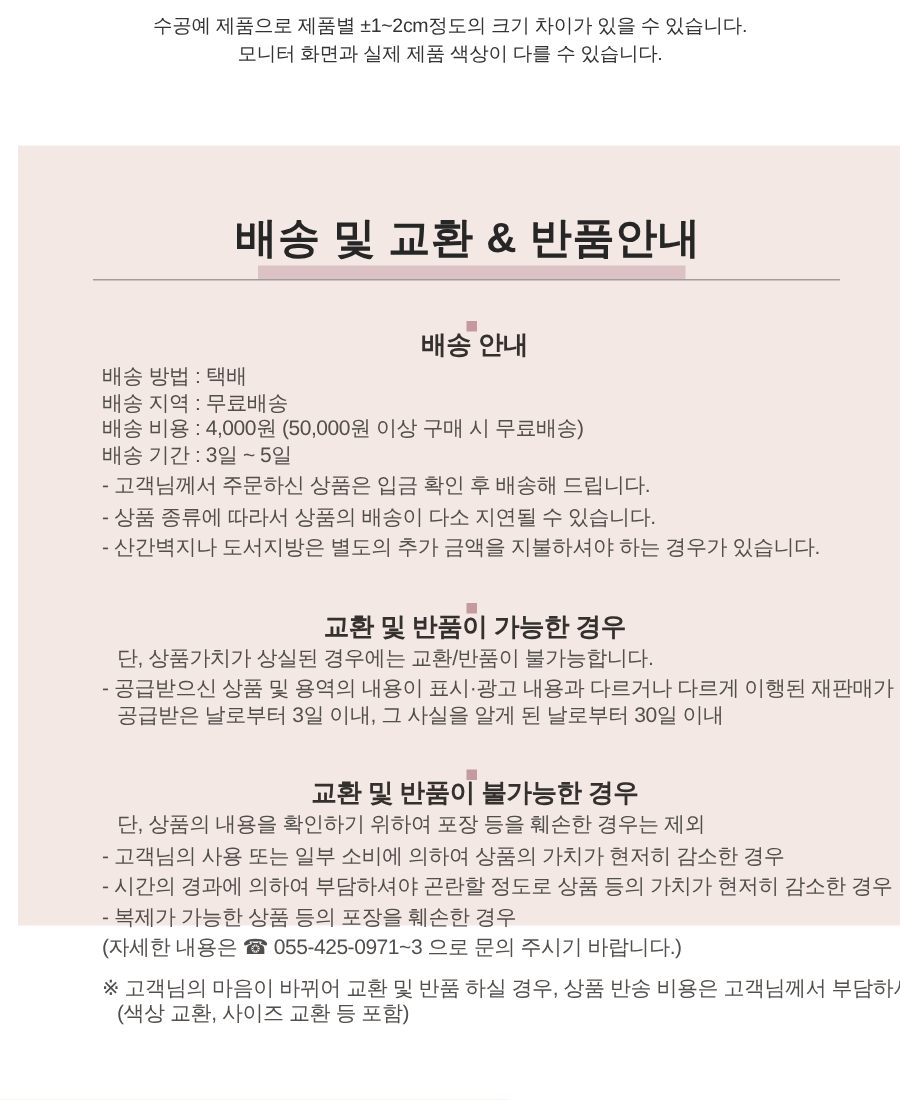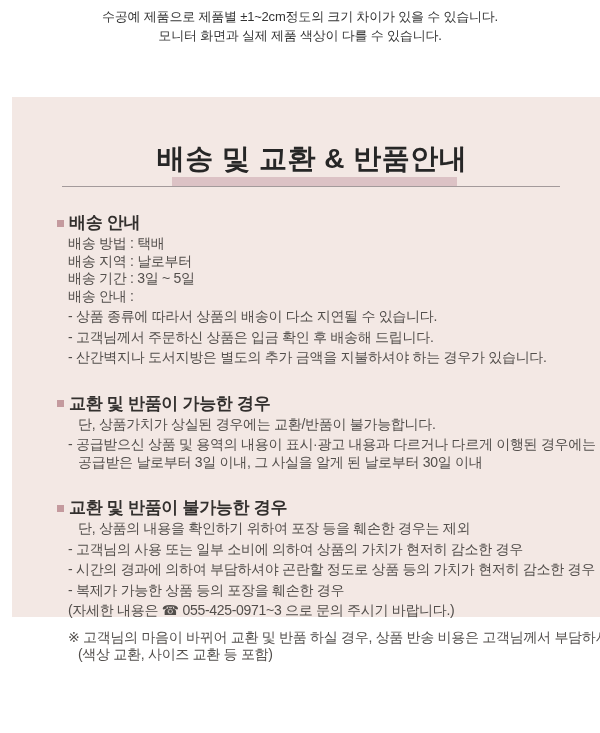--- a/index.html
+++ b/index.html
@@ -67,20 +67,21 @@
   .content section + section { margin-top: 28px; }
   .section-heading {
     display: flex;
     align-items: center;
     margin: 0 0 3px -11px;
     font-size: 17px;
     line-height: 18px;
     font-weight: bold;
     color: var(--heading_text, #33302e);
     letter-spacing: -0.3px;
+    flex-direction: column;
   }
   .bullet {
     width: 7px;
     height: 7px;
     background: var(--bullet, #c49a9e);
     display: inline-block;
     margin-right: 5px;
     flex: 0 0 auto;
   }
   .line {
@@ -111,34 +112,34 @@
       <span class="ul-line"></span>
       <span class="ul-bar"></span>
     </div>
     <div class="content">
         <section class="policy-section">
           <h2 class="section-heading">
             <span class="bullet"></span>
             <span>배송 안내</span>
           </h2>
           <p class="line kind-plain">배송 방법 : 택배</p>
-          <p class="line kind-plain">배송 지역 : 날로부터</p>
+          <p class="line kind-plain">배송 지역 : 무료배송</p>
+          <p class="line kind-plain">배송 비용 : 4,000원 (50,000원 이상 구매 시 무료배송)</p>
           <p class="line kind-plain">배송 기간 : 3일 ~ 5일</p>
-          <p class="line kind-plain">배송 안내 :</p>
+          <p class="line kind-dash">- 고객님께서 주문하신 상품은 입금 확인 후 배송해 드립니다.</p>
           <p class="line kind-dash">- 상품 종류에 따라서 상품의 배송이 다소 지연될 수 있습니다.</p>
-          <p class="line kind-dash">- 고객님께서 주문하신 상품은 입금 확인 후 배송해 드립니다.</p>
           <p class="line kind-dash">- 산간벽지나 도서지방은 별도의 추가 금액을 지불하셔야 하는 경우가 있습니다.</p>
         </section>
         <section class="policy-section">
           <h2 class="section-heading">
             <span class="bullet"></span>
             <span>교환 및 반품이 가능한 경우</span>
           </h2>
           <p class="line kind-cont">단, 상품가치가 상실된 경우에는 교환/반품이 불가능합니다.</p>
-          <p class="line kind-dash">- 공급받으신 상품 및 용역의 내용이 표시·광고 내용과 다르거나 다르게 이행된 경우에는</p>
+          <p class="line kind-dash">- 공급받으신 상품 및 용역의 내용이 표시·광고 내용과 다르거나 다르게 이행된 재판매가</p>
           <p class="line kind-cont">공급받은 날로부터 3일 이내, 그 사실을 알게 된 날로부터 30일 이내</p>
         </section>
         <section class="policy-section">
           <h2 class="section-heading">
             <span class="bullet"></span>
             <span>교환 및 반품이 불가능한 경우</span>
           </h2>
           <p class="line kind-cont">단, 상품의 내용을 확인하기 위하여 포장 등을 훼손한 경우는 제외</p>
           <p class="line kind-dash">- 고객님의 사용 또는 일부 소비에 의하여 상품의 가치가 현저히 감소한 경우</p>
           <p class="line kind-dash">- 시간의 경과에 의하여 부담하셔야 곤란할 정도로 상품 등의 가치가 현저히 감소한 경우</p>

